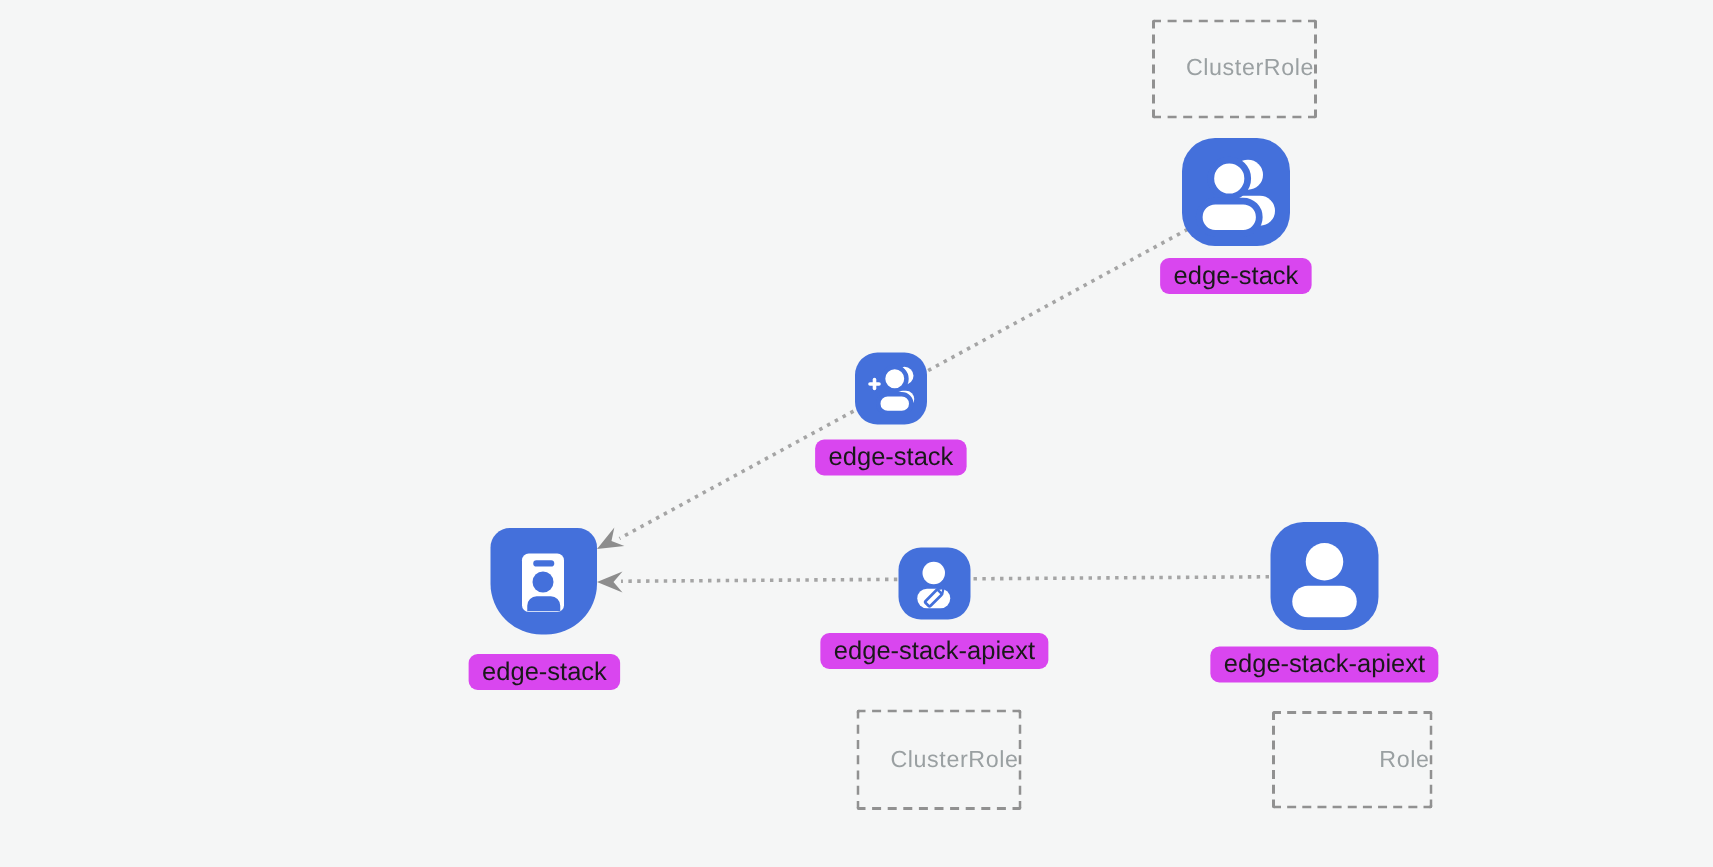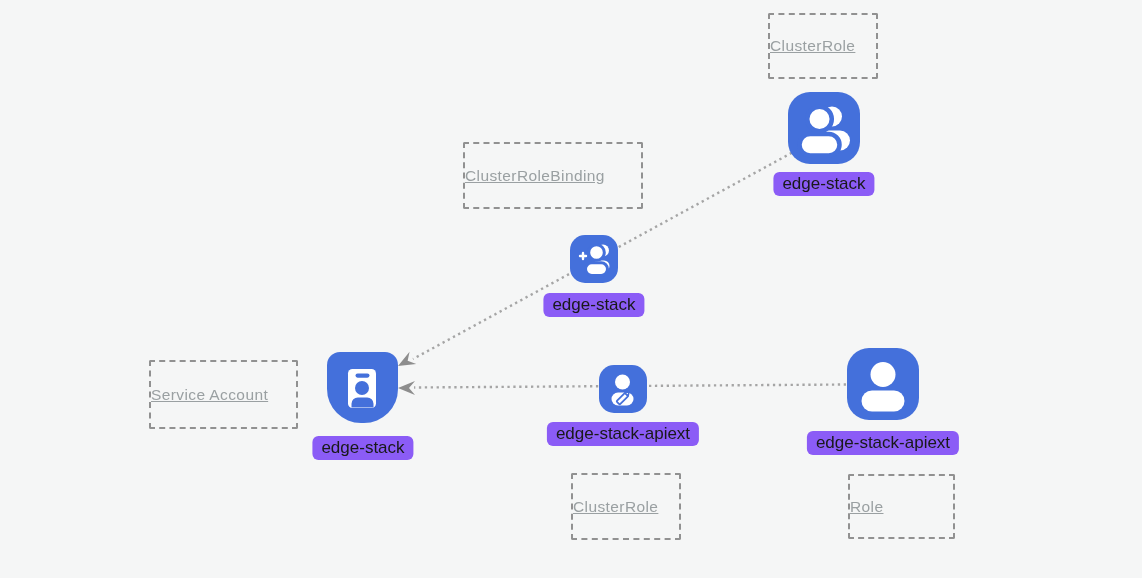--- a/index.html
+++ b/index.html
@@ -12,28 +12,27 @@
   }
   .edges{
     position:absolute;left:0;top:0;width:1142px;height:578px;
     z-index:1;
   }
   
   .kbox{
     position:absolute;
     border:2px dashed #919191;
     border-radius:2px;
-    display:flex;align-items:center;justify-content:flex-start;
+    display:flex;align-items:center;justify-content:flex-end;
     color:#9aa0a2;
     font-size:15.5px;
     letter-spacing:0.4px;
     z-index:1;
     box-sizing:border-box;
     white-space:nowrap;
-    text-decoration:underline;
   }
   .kbox-clusterrole{left:768px;top:13px;width:110px;height:66px;}
   .kbox-clusterrolebinding{left:463px;top:142px;width:180px;height:67px;}
   .kbox-serviceaccount{left:149px;top:360px;width:149px;height:69px;}
   .kbox-rolebinding{left:571px;top:473px;width:110px;height:67px;}
   .kbox-role{left:848px;top:474px;width:107px;height:65px;}
 
   
   .tile{
     position:absolute;
@@ -45,21 +44,21 @@
   .tile-a{left:788px;top:92px;width:72px;height:72px;border-radius:22px;}
   .tile-b{left:570px;top:235px;width:48px;height:48px;border-radius:15px;}
   .tile-c{left:327px;top:352px;width:71px;height:71px;border-radius:13px 13px 34px 34px;}
   .tile-d{left:599px;top:365px;width:48px;height:48px;border-radius:15px;}
   .tile-e{left:847px;top:348px;width:72px;height:72px;border-radius:22px;}
 
   
   .nlabel{
     position:absolute;
     transform:translateX(-50%);
-    background:#8b5cf6;
+    background:#d946ef;
     color:#191919;
     font-size:17px;
     line-height:19px;
     padding:2px 9px 3px 9px;
     border-radius:6px;
     white-space:nowrap;
     z-index:2;
   }
   .nlabel-a{left:824px;top:172px;}
   .nlabel-b{left:594px;top:293px;}
@@ -78,26 +77,20 @@
       <path d="M0,0 L17,-7 L11,0 L17,7 Z" fill="#8d8d8d" transform="translate(398,366) rotate(-28.7)"></path>
     </g>
     <g>
       <line x1="846" y1="384.5" x2="414" y2="387.5" stroke="#a5a5a5" stroke-width="2.4" stroke-dasharray="2.3 3.6"></line>
       <path d="M0,0 L17,-7 L11,0 L17,7 Z" fill="#8d8d8d" transform="translate(398,388)"></path>
     </g>
   </svg>
 
   <div class="kbox kbox-clusterrole">
     <span>ClusterRole</span>
-  </div>
-  <div class="kbox kbox-clusterrolebinding">
-    <span>ClusterRoleBinding</span>
-  </div>
-  <div class="kbox kbox-serviceaccount">
-    <span>Service Account</span>
   </div>
   <div class="kbox kbox-rolebinding">
     <span>ClusterRole</span>
   </div>
   <div class="kbox kbox-role">
     <span>Role</span>
   </div>
 
   <div class="tile tile-a">
     <span>

